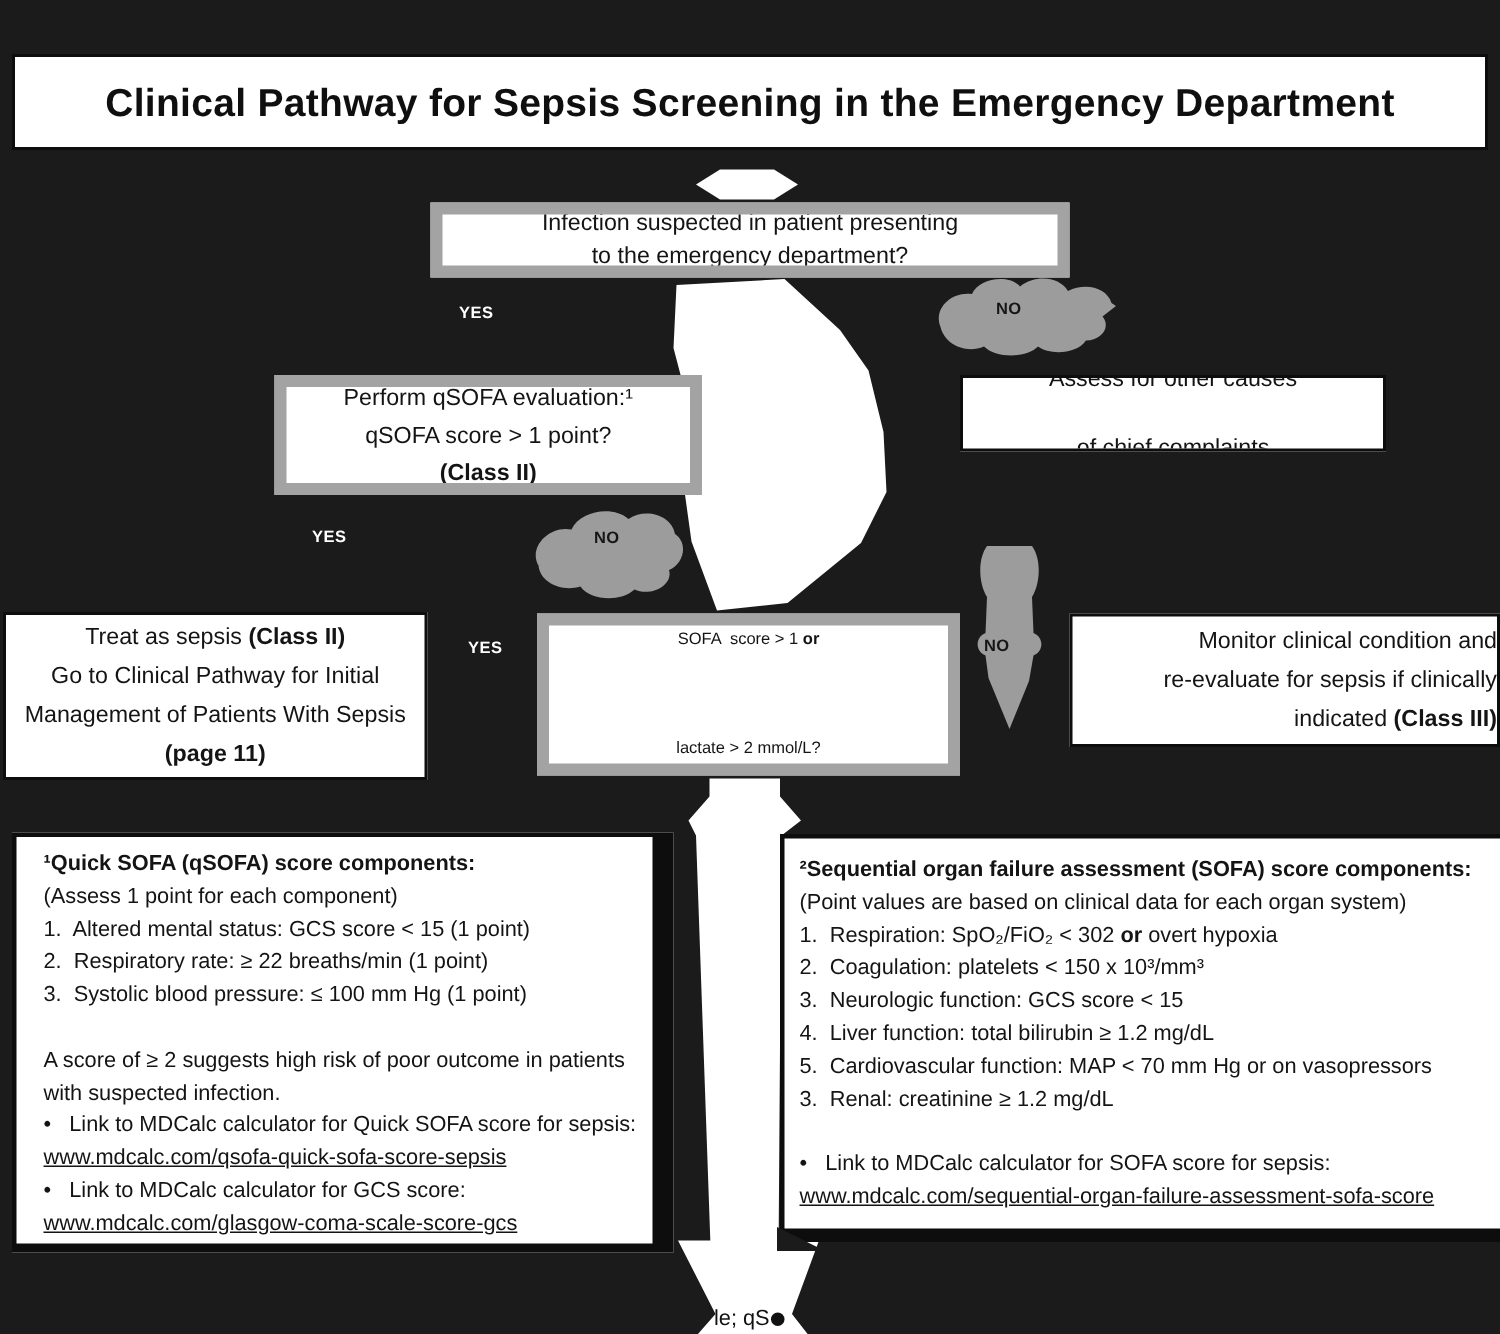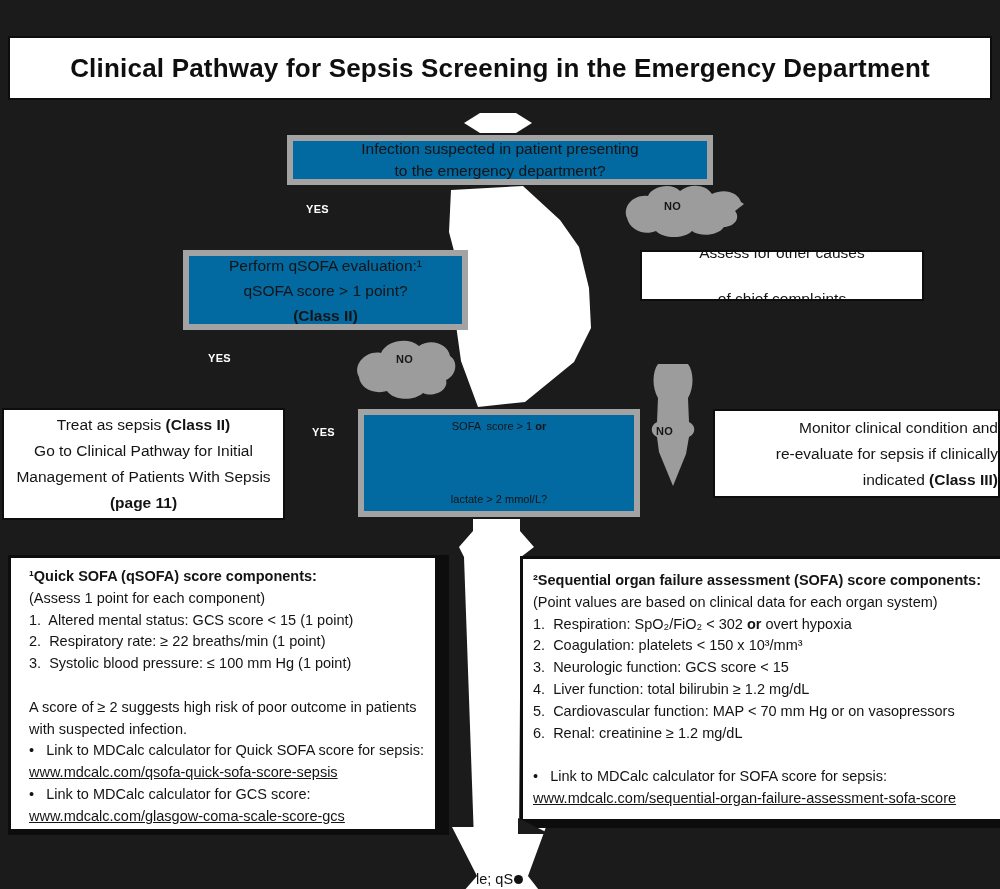--- a/index.html
+++ b/index.html
@@ -6,21 +6,21 @@
   .canvas{position:relative;width:1000px;height:889px;background:#1b1b1b;
     font-family:"Liberation Sans",sans-serif;overflow:hidden;margin-top:28px;}
   .layer{position:absolute;left:0;top:0;z-index:1;}
   .title-box{position:absolute;left:8px;top:8px;width:984px;height:64px;background:#ffffff;
     border:2px solid #0d0d0d;display:flex;align-items:center;justify-content:center;
     z-index:2;box-sizing:border-box;}
   .title-box h1{font-size:26px;font-weight:bold;color:#0f0f0f;margin:0;letter-spacing:.2px;}
   .box{position:absolute;box-sizing:border-box;display:flex;flex-direction:column;
     align-items:center;justify-content:center;text-align:center;color:#141414;z-index:2;overflow:hidden;}
   .box .line{white-space:pre;}
-  .gray{background:#0369a1;border:6px solid #a3a3a3;}
+  .gray{background:#ffffff;border:8px solid #a3a3a3;}
   .white{background:#ffffff;border:2px solid #0d0d0d;}
   #box-infection{left:287px;top:107px;width:426px;height:50px;font-size:15.5px;line-height:22px;}
   #box-assess{left:640px;top:222px;width:284px;height:51px;font-size:15.5px;line-height:23px;gap:23px;}
   #box-qsofa{left:183px;top:222px;width:285px;height:80px;font-size:15.5px;line-height:25px;}
   #box-treat{left:2px;top:380px;width:283px;height:112px;font-size:15.5px;line-height:26px;}
   #box-sofa{left:358px;top:381px;width:282px;height:108px;font-size:11px;line-height:25px;gap:48px;}
   #box-monitor{left:713px;top:381px;width:287px;height:89px;font-size:15.5px;line-height:26px;align-items:flex-end;}
   .fnbox{position:absolute;box-sizing:border-box;background:#ffffff;border:3px solid #0d0d0d;
     color:#141414;z-index:2;overflow:hidden;text-align:left;}
   .fnbox .line{white-space:pre;line-height:21.8px;font-size:14.5px;}
@@ -129,21 +129,21 @@
     </div>
 
   <div class="fnbox" id="fn-sofa">
       <div class="line"><span class="b">²Sequential organ failure assessment (SOFA) score components:</span></div>
       <div class="line"><span>(Point values are based on clinical data for each organ system)</span></div>
       <div class="line"><span>1.  Respiration: SpO₂/FiO₂ &lt; 302 </span><span class="b">or</span><span> overt hypoxia</span></div>
       <div class="line"><span>2.  Coagulation: platelets &lt; 150 x 10³/mm³</span></div>
       <div class="line"><span>3.  Neurologic function: GCS score &lt; 15</span></div>
       <div class="line"><span>4.  Liver function: total bilirubin ≥ 1.2 mg/dL</span></div>
       <div class="line"><span>5.  Cardiovascular function: MAP &lt; 70 mm Hg or on vasopressors</span></div>
-      <div class="line"><span>6.  Renal: creatinine ≥ 1.2 mg/dL</span></div>
+      <div class="line"><span>3.  Renal: creatinine ≥ 1.2 mg/dL</span></div>
       <div class="line">&nbsp;</div>
       <div class="line"><span>•   Link to MDCalc calculator for SOFA score for sepsis:</span></div>
       <div class="line"><span class="u">www.mdcalc.com/sequential-organ-failure-assessment-sofa-score</span></div>
     </div>
 
   <div class="bevel"></div>
 
   <div class="fragment">
     <span>le; qS</span>
     <span class="dot"></span>

